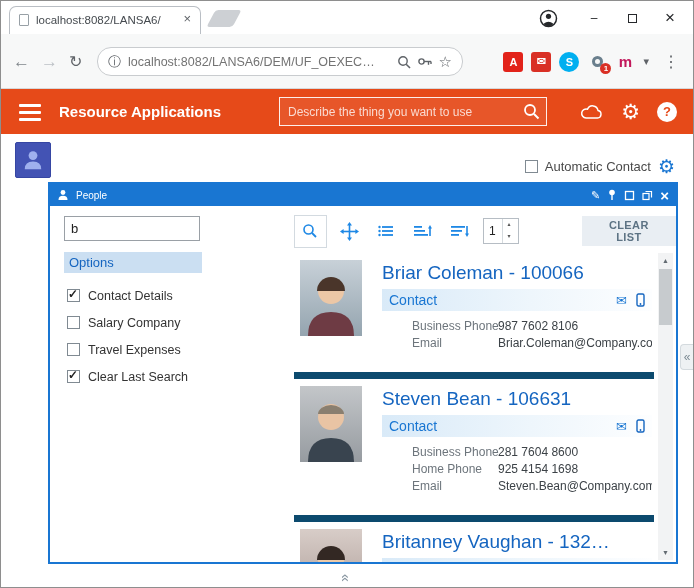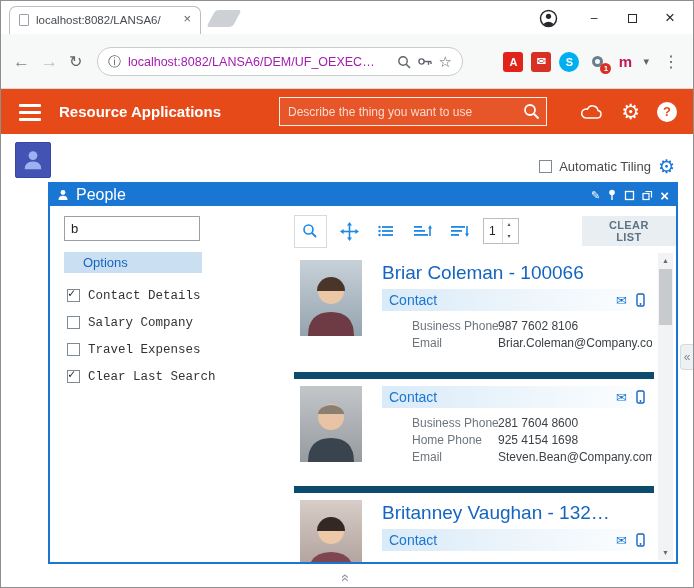--- a/index.html
+++ b/index.html
@@ -20,21 +20,21 @@
   .maxbox{width:9px;height:9px;border:1px solid #26282b;display:inline-block;}
 
   
   .navbar{position:absolute;top:33px;left:0;right:0;height:55px;background:#f7f8f8;border-bottom:1px solid #d7d8da;}
   .nav-ic{position:absolute;top:0;height:55px;display:flex;align-items:center;font-size:17px;}
   .back{left:12px;color:#80868b;}
   .fwd{left:40px;color:#bdc1c6;}
   .reload{left:68px;color:#5f6368;font-size:16px;}
   .omnibox{position:absolute;left:96px;top:13px;width:366px;height:29px;background:#fff;border:1px solid #c9cccf;border-radius:14px;display:flex;align-items:center;padding:0 10px;gap:7px;}
   .ob-info{font-size:13px;color:#5f6368;}
-  .ob-url{flex:1;font-size:12.5px;color:#a21caf;white-space:nowrap;overflow:hidden;}
+  .ob-url{flex:1;font-size:12.5px;color:#737373;white-space:nowrap;overflow:hidden;}
   .ob-ic{display:flex;align-items:center;}
   .ob-star{font-size:15px;color:#5f6368;}
   .extensions{position:absolute;right:44px;top:0;height:55px;display:flex;align-items:center;gap:8px;}
   .ext{width:20px;height:20px;display:flex;align-items:center;justify-content:center;color:#fff;font-size:11px;font-weight:bold;border-radius:3px;position:relative;flex:none;}
   .ext.skype{border-radius:50%;}
   .ext.mext{background:none;font-size:15px;}
   .ext.notifier{background:none;}
   .ring{width:11px;height:11px;border:3px solid #6a7f8d;border-radius:50%;display:block;}
   .badge{position:absolute;right:-4px;bottom:-2px;min-width:11px;height:11px;border-radius:6px;background:#d93025;color:#fff;font-size:8px;line-height:11px;text-align:center;font-weight:bold;padding:0 1px;}
   .ext-more{font-size:11px;color:#5f6368;}
@@ -60,30 +60,30 @@
   .tiling-label{font-size:13px;color:#4a4a4a;}
   .tiling-gear{color:#1976d2;font-size:19px;}
 
   .cb{width:13px;height:13px;border:1px solid #808a92;background:#fff;display:inline-block;position:relative;flex:none;}
   .cb.checked::after{content:"\2713";position:absolute;left:0;top:-2px;font-size:12px;font-weight:bold;color:#222;line-height:13px;}
 
   
   .pw{position:absolute;left:47px;top:48px;width:630px;height:382px;border:2px solid #1976d2;background:#fff;}
   .pw-tb{height:22px;background:#1976d2;display:flex;align-items:center;padding:0 7px;gap:7px;}
   .pw-tb .spacer{flex:1;}
-  .pw-title{color:#fff;font-size:16px;}
+  .pw-title{color:#fff;font-size:10px;}
   .pw-ic{color:#fff;font-size:11px;display:flex;align-items:center;}
   .pw-close{font-size:15px;font-weight:bold;}
   .pw-body{position:relative;height:356px;overflow:hidden;}
 
   .pw-search{position:absolute;left:14px;top:10px;width:136px;height:25px;border:1px solid #9aa0a6;font-size:13px;padding:0 6px;font-family:inherit;outline:none;color:#222;}
   .pw-search-btn{position:absolute;left:156px;top:9px;width:72px;height:27px;background:#1e88e5;color:#fff;border:none;font-size:11.5px;font-weight:bold;font-family:inherit;letter-spacing:.3px;}
-  .pw-options-hd{position:absolute;left:14px;top:46px;width:138px;height:21px;background:#cbdff2;color:#1565c0;font-size:13px;line-height:21px;padding-left:19px;}
+  .pw-options-hd{position:absolute;left:14px;top:46px;width:138px;height:21px;background:#cbdff2;color:#1565c0;font-size:13px;line-height:21px;padding-left:5px;}
   .pw-options{position:absolute;left:17px;top:76px;display:flex;flex-direction:column;}
-  .opt{display:flex;align-items:center;gap:8px;height:27px;font-family:Liberation Mono, monospace;}
+  .opt{display:flex;align-items:center;gap:8px;height:27px;}
   .opt-label{font-size:12.5px;color:#333;}
 
   .pw-toolbar{position:absolute;left:244px;top:7px;display:flex;align-items:center;gap:9px;height:36px;}
   .tb-btn{width:33px;height:33px;border:1px solid #d3dae0;background:#fff;display:flex;align-items:center;justify-content:center;}
   .tb-ic{width:28px;height:30px;display:flex;align-items:center;justify-content:center;}
   .spinner{width:36px;height:26px;border:1px solid #b6bdc4;display:flex;align-items:stretch;background:#fff;}
   .spinner input{width:18px;border:none;outline:none;font-size:12px;padding-left:5px;font-family:inherit;color:#222;}
   .spin-arrows{width:13px;border-left:1px solid #d5dade;display:flex;flex-direction:column;}
   .spin-arrows span{flex:1;font-size:6px;line-height:11px;text-align:center;color:#555;}
   .clear-list{margin-left:54px;height:30px;padding:0 13px;background:#e9eef3;border:none;color:#5d7384;font-size:11px;font-weight:bold;font-family:inherit;letter-spacing:.4px;}
@@ -205,21 +205,21 @@
 
     <div class="app-avatar">
       <svg width="22" height="22" viewBox="0 0 12 12" fill="#9fb0ee">
           <circle cx="6" cy="3.6" r="2.4"></circle>
           <path d="M1.5 11 Q1.5 6.8 6 6.8 Q10.5 6.8 10.5 11 Z"></path>
         </svg>
     </div>
 
     <div class="tiling">
       <span class="cb"></span>
-      <span class="tiling-label">Automatic Tiling</span>
+      <span class="tiling-label">Automatic Contact</span>
       <span class="tiling-gear">⚙</span>
     </div>
 
     <div class="pw">
       <div class="pw-tb">
         <span style="display:flex;">
           <svg width="12" height="12" viewBox="0 0 12 12" fill="#fff">
               <circle cx="6" cy="3.5" r="2.4"></circle>
               <path d="M1.5 11 Q1.5 6.8 6 6.8 Q10.5 6.8 10.5 11 Z"></path>
             </svg>
@@ -368,20 +368,21 @@
                       <stop offset="1" stop-color="#969ba0"></stop>
                     </linearGradient>
                   </defs>
                   <rect width="62" height="76" fill="url(#g1)"></rect>
                   <circle cx="31" cy="31" r="13" fill="#e9c4a4"></circle>
                   <path d="M18 28 a13 9 0 0 1 26 0 z" fill="#8a7f70"></path>
                   <path d="M8 76 Q8 52 31 52 Q54 52 54 76 Z" fill="#39444f"></path>
                 </svg>
             </div>
             <div class="person-main">
+              <div class="person-name">Steven Bean - 106631</div>
               <div class="contact-bar">
                 <span class="contact-label">Contact</span>
                 <span class="cb-env">✉</span>
                 <span class="cb-phone">
                   <svg width="9" height="14" viewBox="0 0 9 14">
                       <rect x="1" y="1" width="7" height="12" rx="1.5" stroke="#1565c0" stroke-width="1.4" fill="none"></rect>
                       <circle cx="4.5" cy="11" r="0.9" fill="#1565c0"></circle>
                     </svg>
                 </span>
               </div>

